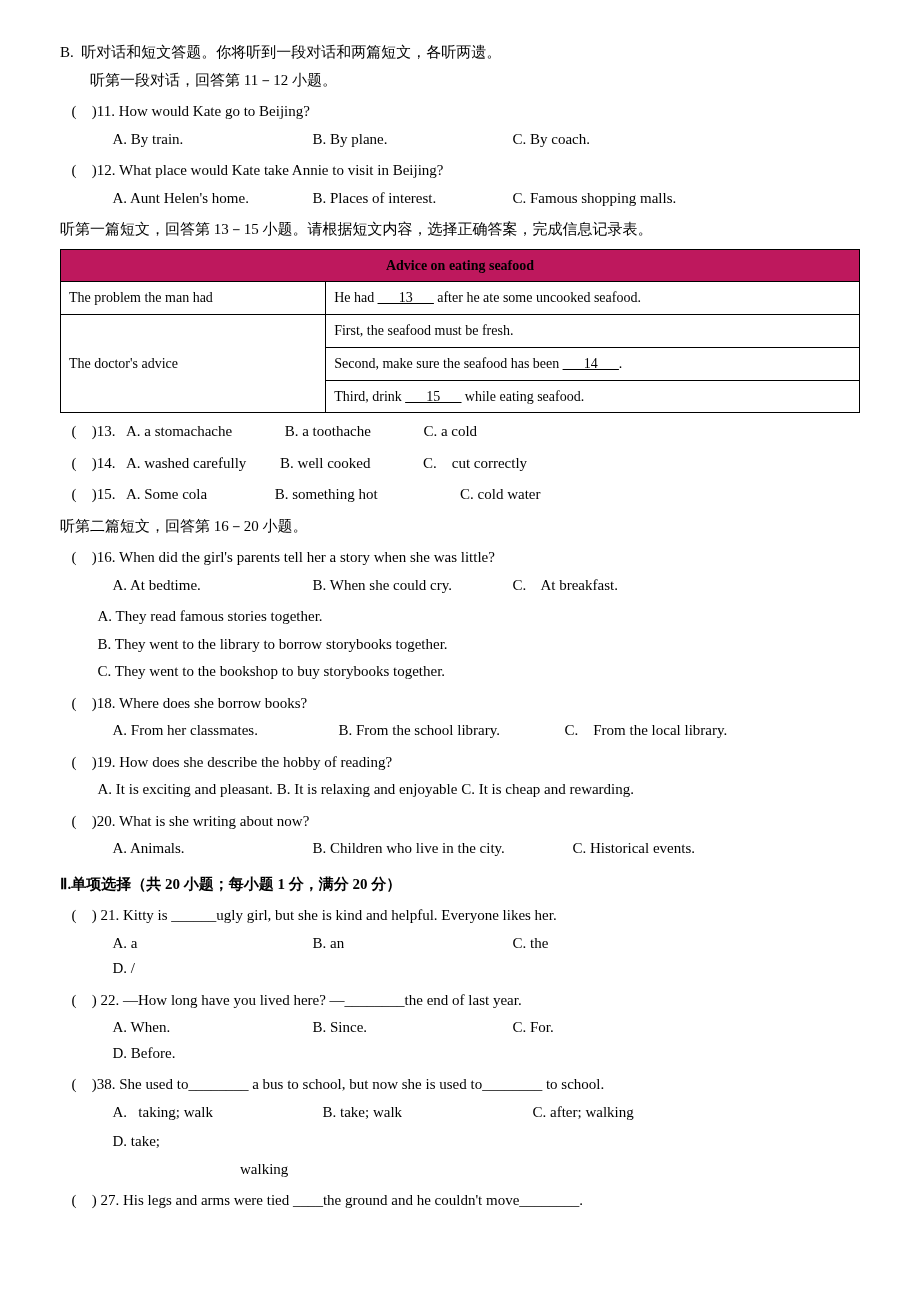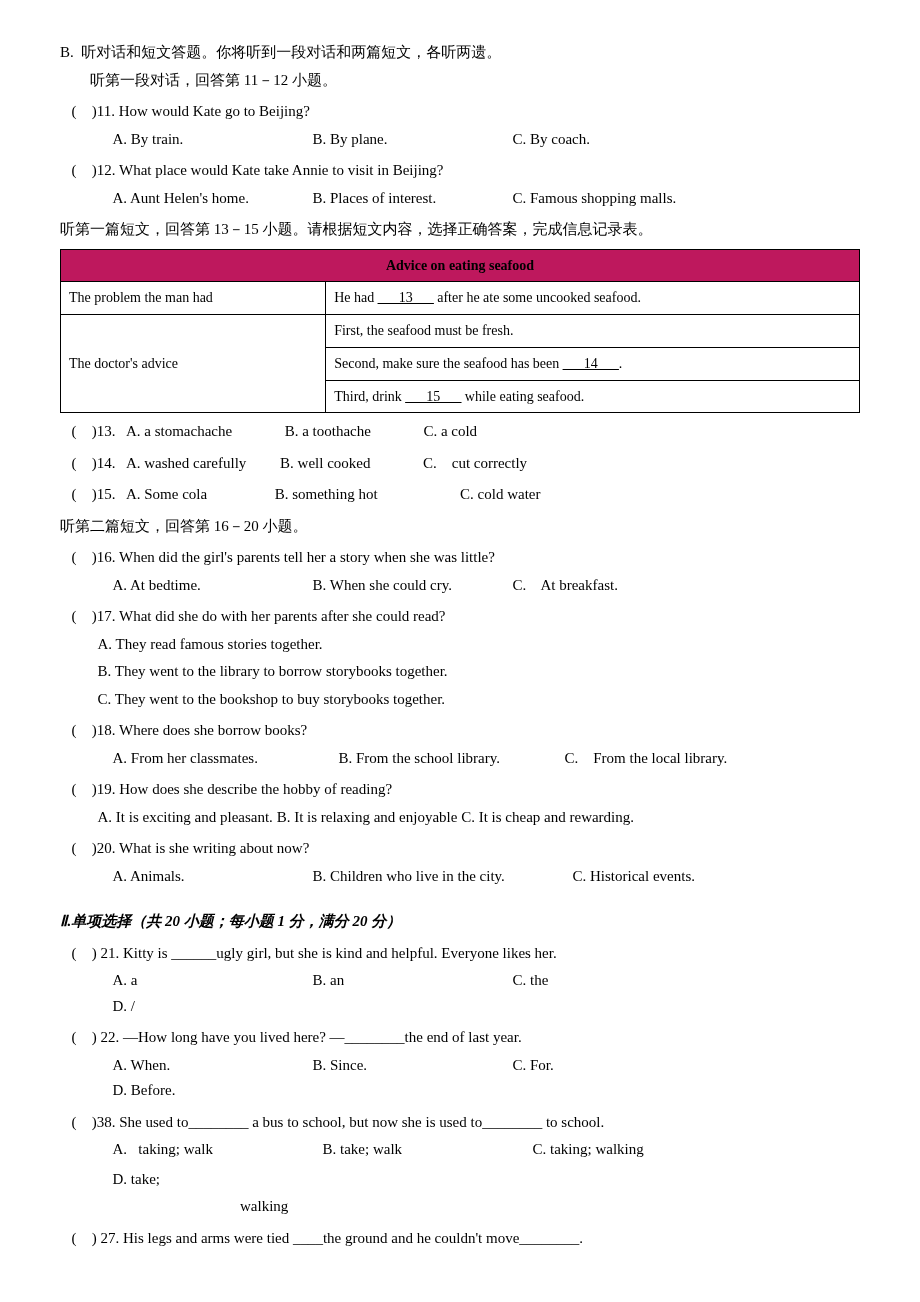--- a/index.html
+++ b/index.html
@@ -175,25 +175,20 @@
     <span> When did the girl's parents tell her a story when she was little?</span>
   </p>
   <div class="options-inline">
     <span class="option-item">A. At bedtime.</span>
     <span class="option-item">B. When she could cry.</span>
     <span class="option-item">C.&nbsp;&nbsp;&nbsp; At breakfast.</span>
   </div>
 </div>
 
 <div class="section">
-  <p>
-    <span class="paren">(</span>
-    <span>)17.</span>
-    <span> What did she do with her parents after she could read?</span>
-  </p>
   <div class="indent2">
     <p>A. They read famous stories together.</p>
     <p>B. They went to the library to borrow storybooks together.</p>
     <p>C. They went to the bookshop to buy storybooks together.</p>
   </div>
 </div>
 
 <div class="section">
   <p>
     <span class="paren">(</span>
@@ -226,21 +221,21 @@
     <span>)20.</span>
     <span> What is she writing about now?</span>
   </p>
   <div class="options-inline">
     <span style="min-width:180px;">A. Animals.</span>
     <span style="min-width:240px;">B. Children who live in the city.</span>
     <span style="min-width:200px;">C. Historical events.</span>
   </div>
 </div>
 
-<div class="section" style="margin-top:20px;font-style:italic;">
+<div class="section" style="margin-top:10px;">
   <p class="bold">Ⅱ.单项选择（共 20 小题；每小题 1 分，满分 20 分）</p>
 </div>
 
 <div class="section">
   <p>
     <span class="paren">(</span>
     <span>) 21.</span>
     <span> Kitty is ______ugly girl, but she is kind and helpful. Everyone likes her.</span>
   </p>
   <div class="options-inline">
@@ -267,21 +262,21 @@
 
 <div class="section">
   <p>
     <span class="paren">(</span>
     <span>)38.</span>
     <span> She used to________ a bus to school, but now she is used to________ to school.</span>
   </p>
   <div class="options-inline" style="flex-wrap:wrap; gap:4px 10px;">
     <span style="min-width:200px;">A.&nbsp;&nbsp; taking; walk</span>
     <span style="min-width:200px;">B. take; walk</span>
-    <span style="min-width:200px;">C. taking; walking</span>
+    <span style="min-width:200px;">C. after; walking</span>
     <span style="min-width:200px;">D. take;</span>
   </div>
   <div style="padding-left:12em;">walking</div>
 </div>
 
 <div class="section">
   <p>
     <span class="paren">(</span>
     <span>) 27.</span>
     <span> His legs and arms were tied ____the ground and he couldn't move________.</span>

